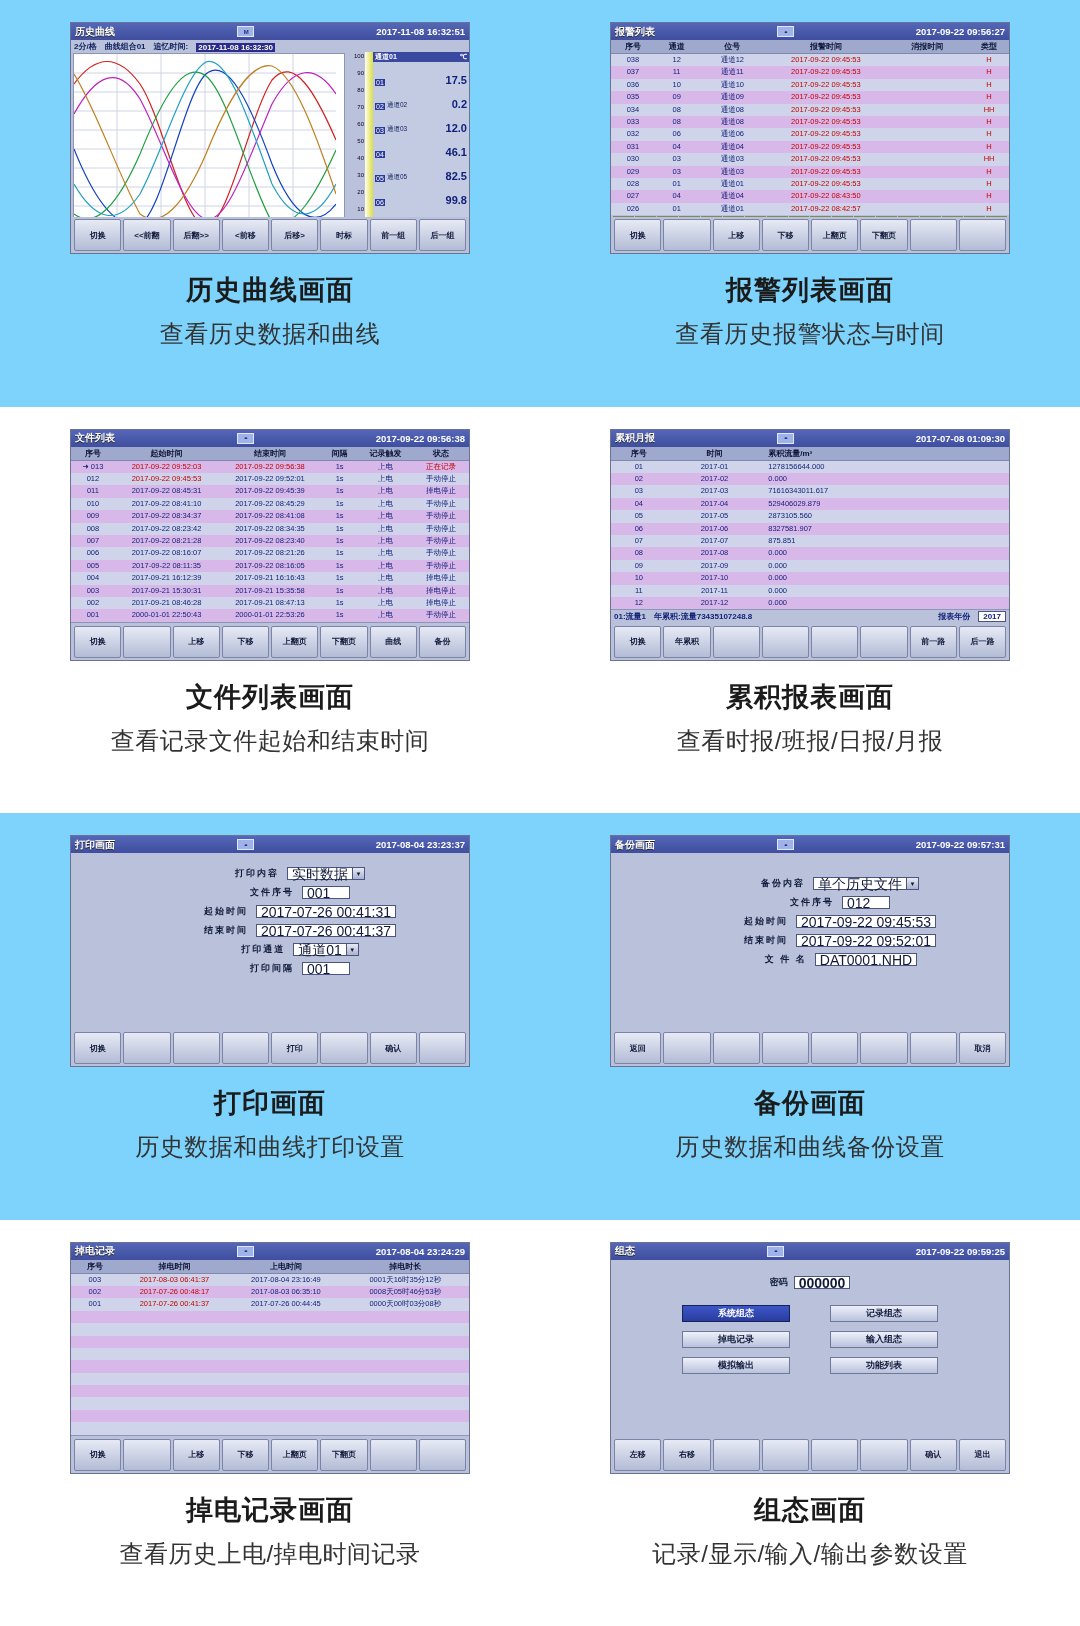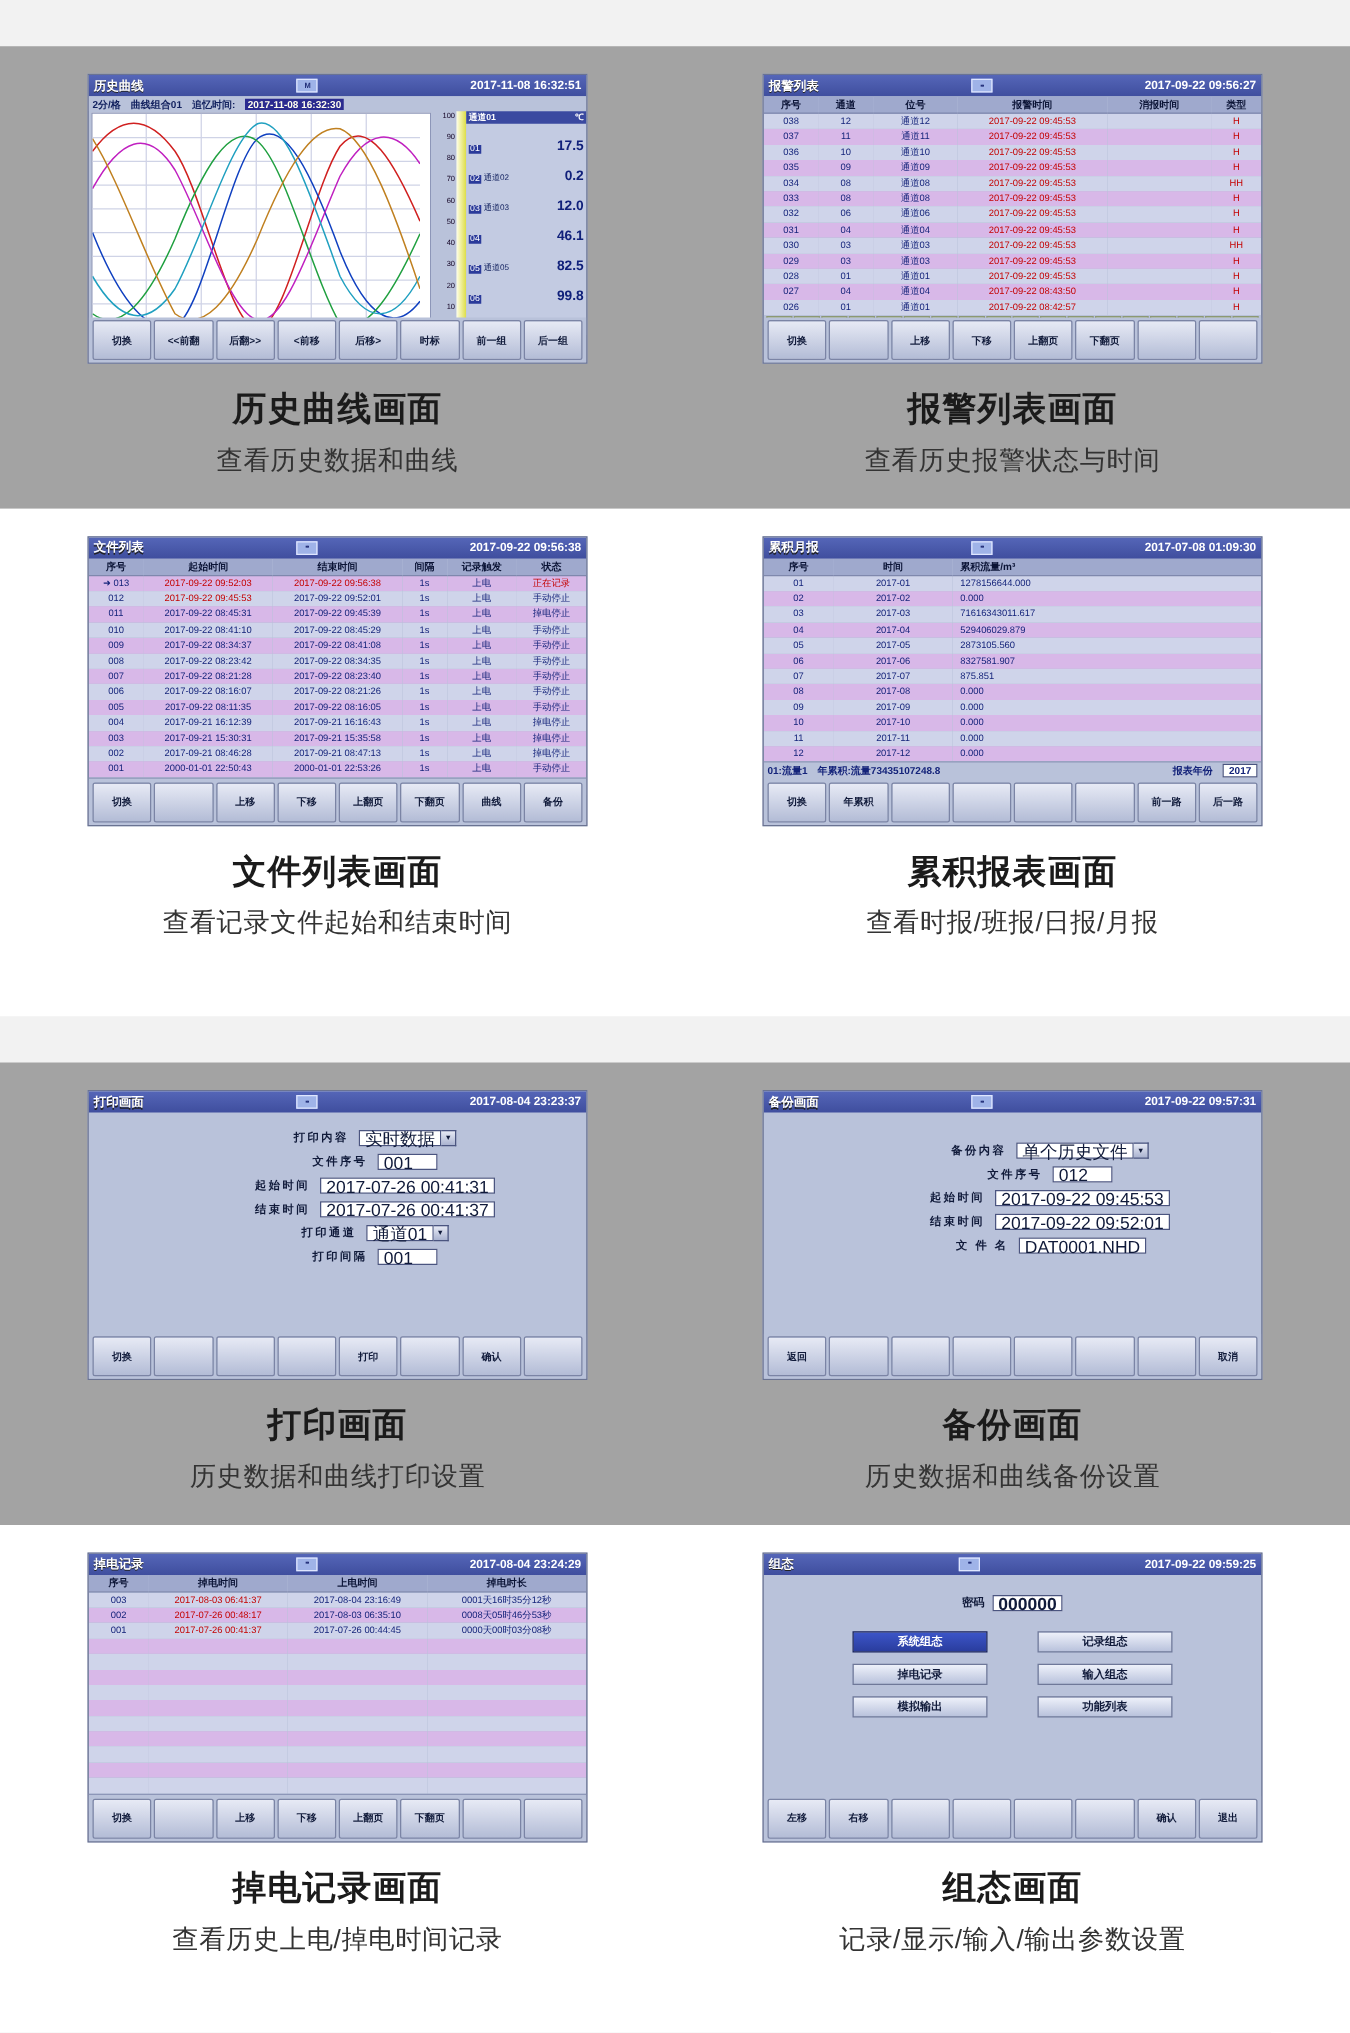--- a/index.html
+++ b/index.html
@@ -15,28 +15,28 @@
     grid-template-columns:1fr 1fr;
     grid-template-rows:repeat(4, 1fr);
     width:1080px; height:1626px;
   }
   .cell {
     display:flex; flex-direction:column;
     align-items:center;
     padding-top:22px;
     position:relative;
   }
-  .cell.light { background:#a3a3a3;margin-top:37px; }
+  .cell.light { background:#7dd3fc; }
   .cell.white { background:#ffffff; }
   .cap-title {
     font-size:27px; font-weight:bold; color:#1b1b1b;
     margin-top:18px; letter-spacing:1px;
   }
   .cap-sub {
-    font-size:21px; color:#333; margin-top:10px; letter-spacing:.5px;
+    font-size:24px; color:#333; margin-top:10px; letter-spacing:.5px;
     text-align:center; line-height:1.3;
   }
 
   
   .screen {
     width:400px; height:232px;
     background:#b9c2da;
     border:1px solid #6a7392;
     position:relative;
     font-size:7.5px;
@@ -86,21 +86,21 @@
     border-bottom:1px solid #7f88ad; padding:1px 0;
   }
   table.t td { font-size:7.5px; padding:0 1px; height:12.4px; line-height:12.4px; white-space:nowrap; overflow:hidden; }
   .rowA { background:#cfd4ea; }
   .rowB { background:#d8b8e8; }
   .red { color:#c40000; }
   .blue { color:#14237a; }
   .ctr { text-align:center; }
 
   
-  .hc-info { height:12px; background:#b9c2da; display:flex; align-items:center; font-size:8px; gap:8px; padding:0 3px; color:#11205e; font-weight:bold; }
+  .hc-info { height:12px; background:#b9c2da; display:flex; align-items:flex-end; font-size:8px; gap:8px; padding:0 3px; color:#11205e; font-weight:bold; }
   .hc-info .hl { background:#2b2b8f; color:#ffe; padding:0 2px; }
   .hc-main { position:absolute; left:0; right:0; top:12px; bottom:0; display:flex; }
   .hc-plot { flex:1; background:#ffffff; position:relative; margin:1px 0 0 2px; border:1px solid #8d96b8; }
   .hc-plot svg { display:block; }
   .hc-axis { width:20px; background:#b9c2da; position:relative; font-size:6px; color:#102; }
   .hc-axis span { position:absolute; right:1px; }
   .hc-bar { width:8px; background:linear-gradient(to right,#ffe,#dd4); }
   .hc-vals { width:96px; background:#c3cbe2; font-size:7px; }
   .hc-vals .hdr { background:#3a49a0; color:#fff; display:flex; justify-content:space-between; padding:0 2px; font-size:7px; font-weight:bold; }
   .hc-row { display:flex; align-items:flex-end; gap:2px; padding:0 2px; height:24px; }

